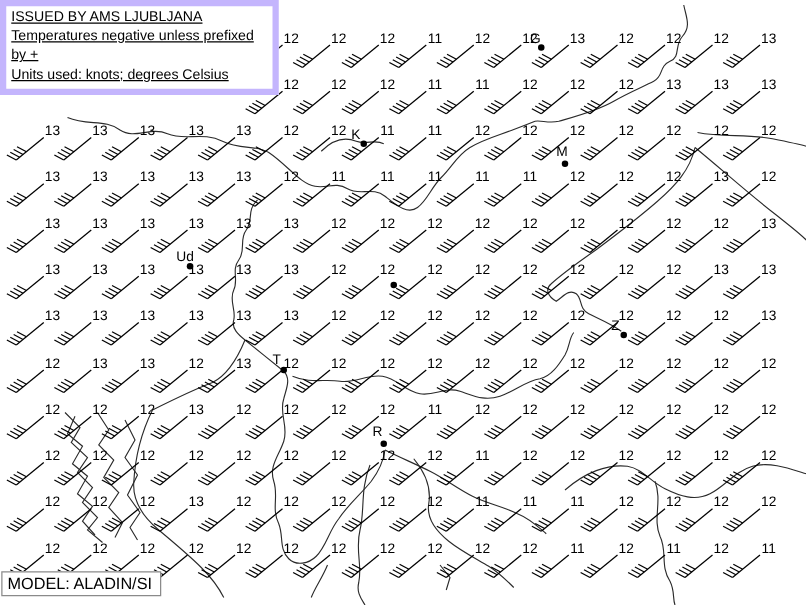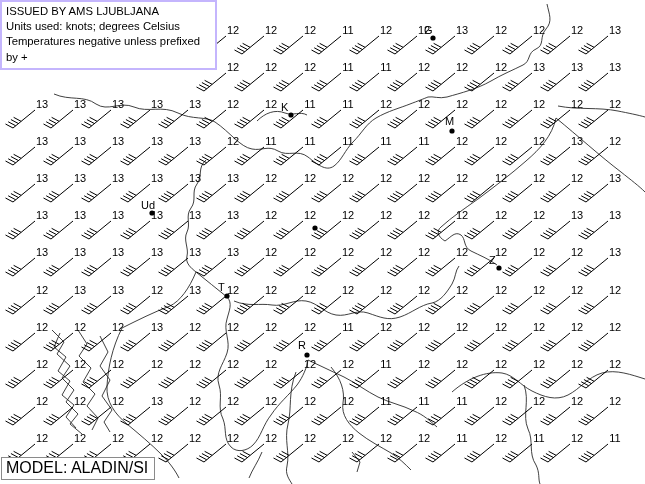--- a/index.html
+++ b/index.html
@@ -1,24 +1,24 @@
 <!DOCTYPE html>
 <html><head>
 <meta charset="utf-8">
 <style>
   html,body{margin:0;padding:0;background:#fff;}
   .stage{position:relative;width:645px;height:484px;background:#fff;overflow:hidden;
          font-family:"Liberation Sans",sans-serif;color:#000;}
   #map-svg{position:absolute;left:0;top:0;}
   #map-svg text{font-family:"Liberation Sans",sans-serif;fill:#000;}
   .legend{position:absolute;left:0;top:0;width:206px;background:#fff;
-          border:2px solid #c4b5fd;padding:2px 3px 3px 4px;font-size:11.3px;line-height:15.2px;z-index:5;}
+          border:5px solid #c4b5fd;padding:2px 3px 3px 4px;font-size:11.3px;line-height:15.2px;z-index:5;text-decoration:underline;}
   .legend .b{font-weight:bold;}
   .model-box{position:absolute;left:1px;top:457px;background:#fff;border:1px solid #8a8a8a;
-             padding:1px 6px 2px 4px;font-size:16px;z-index:5;}
+             padding:1px 6px 2px 4px;font-size:13px;z-index:5;}
 </style>
 </head>
 <body>
 
 <div class="stage">
 
   <svg id="map-svg" width="645" height="484" viewBox="0 0 645 484">
       <path d="M54,94 C70,101 84,95 96,104 C108,112 120,101 134,107 C148,113 162,105 178,113 C192,120 206,116 215,122 C230,132 240,147 252,149 C262,151 268,145 278,151 C288,157 298,149 308,157 C317,164 326,172 334,166 C342,160 345,150 353,142 C362,133 366,124 376,118 C388,111 400,108 410,104 C418,101 423,99 428,97" fill="none" stroke="#2a2a2a" stroke-width="0.9"></path>
       <path d="M547,4 C549,14 553,21 546,29 C539,37 545,45 536,49 C527,53 531,61 523,65 C513,70 501,75 491,81 C477,89 461,93 447,97 C439,99 433,96 428,97" fill="none" stroke="#2a2a2a" stroke-width="0.9"></path>
       <path d="M558,106 C578,110 598,107 618,111 C628,113 638,115 645,117" fill="none" stroke="#2a2a2a" stroke-width="0.9"></path>
@@ -1525,19 +1525,19 @@
         <circle cx="499" cy="268" r="2.6" fill="#000000"></circle>
         <text x="489" y="264" font-size="11">Z</text>
       </g>
       <g>
         <circle cx="315" cy="228" r="2.6" fill="#000000"></circle>
       </g>
     </svg>
 
   <div class="legend">
     <div>ISSUED BY AMS LJUBLJANA</div>
+    <div>Temperatures negative unless prefixed by +</div>
     <div>Units used: knots; degrees Celsius</div>
-    <div>Temperatures negative unless prefixed by +</div>
   </div>
 
   <div class="model-box">MODEL: ALADIN/SI</div>
 
 </div>
 
 </body></html>

